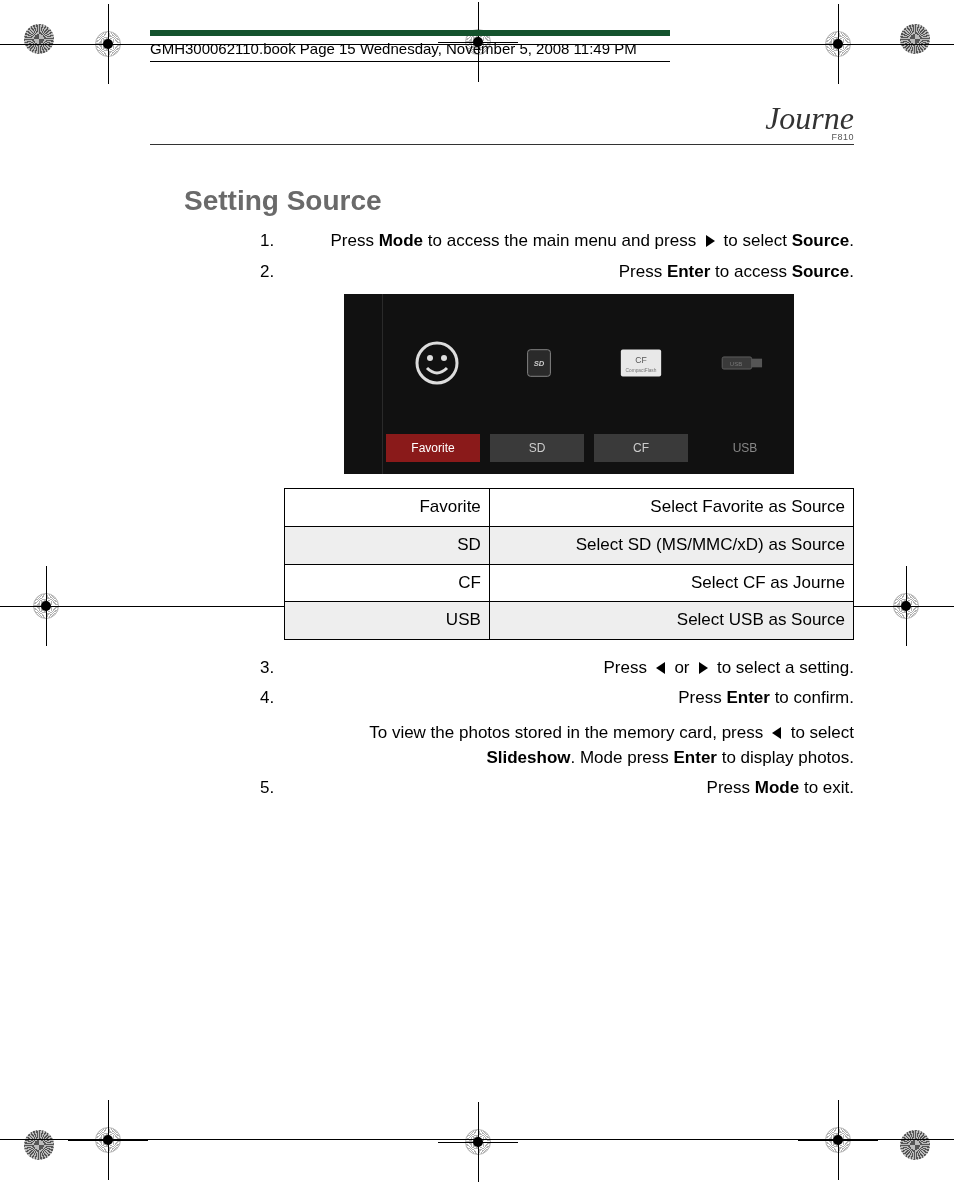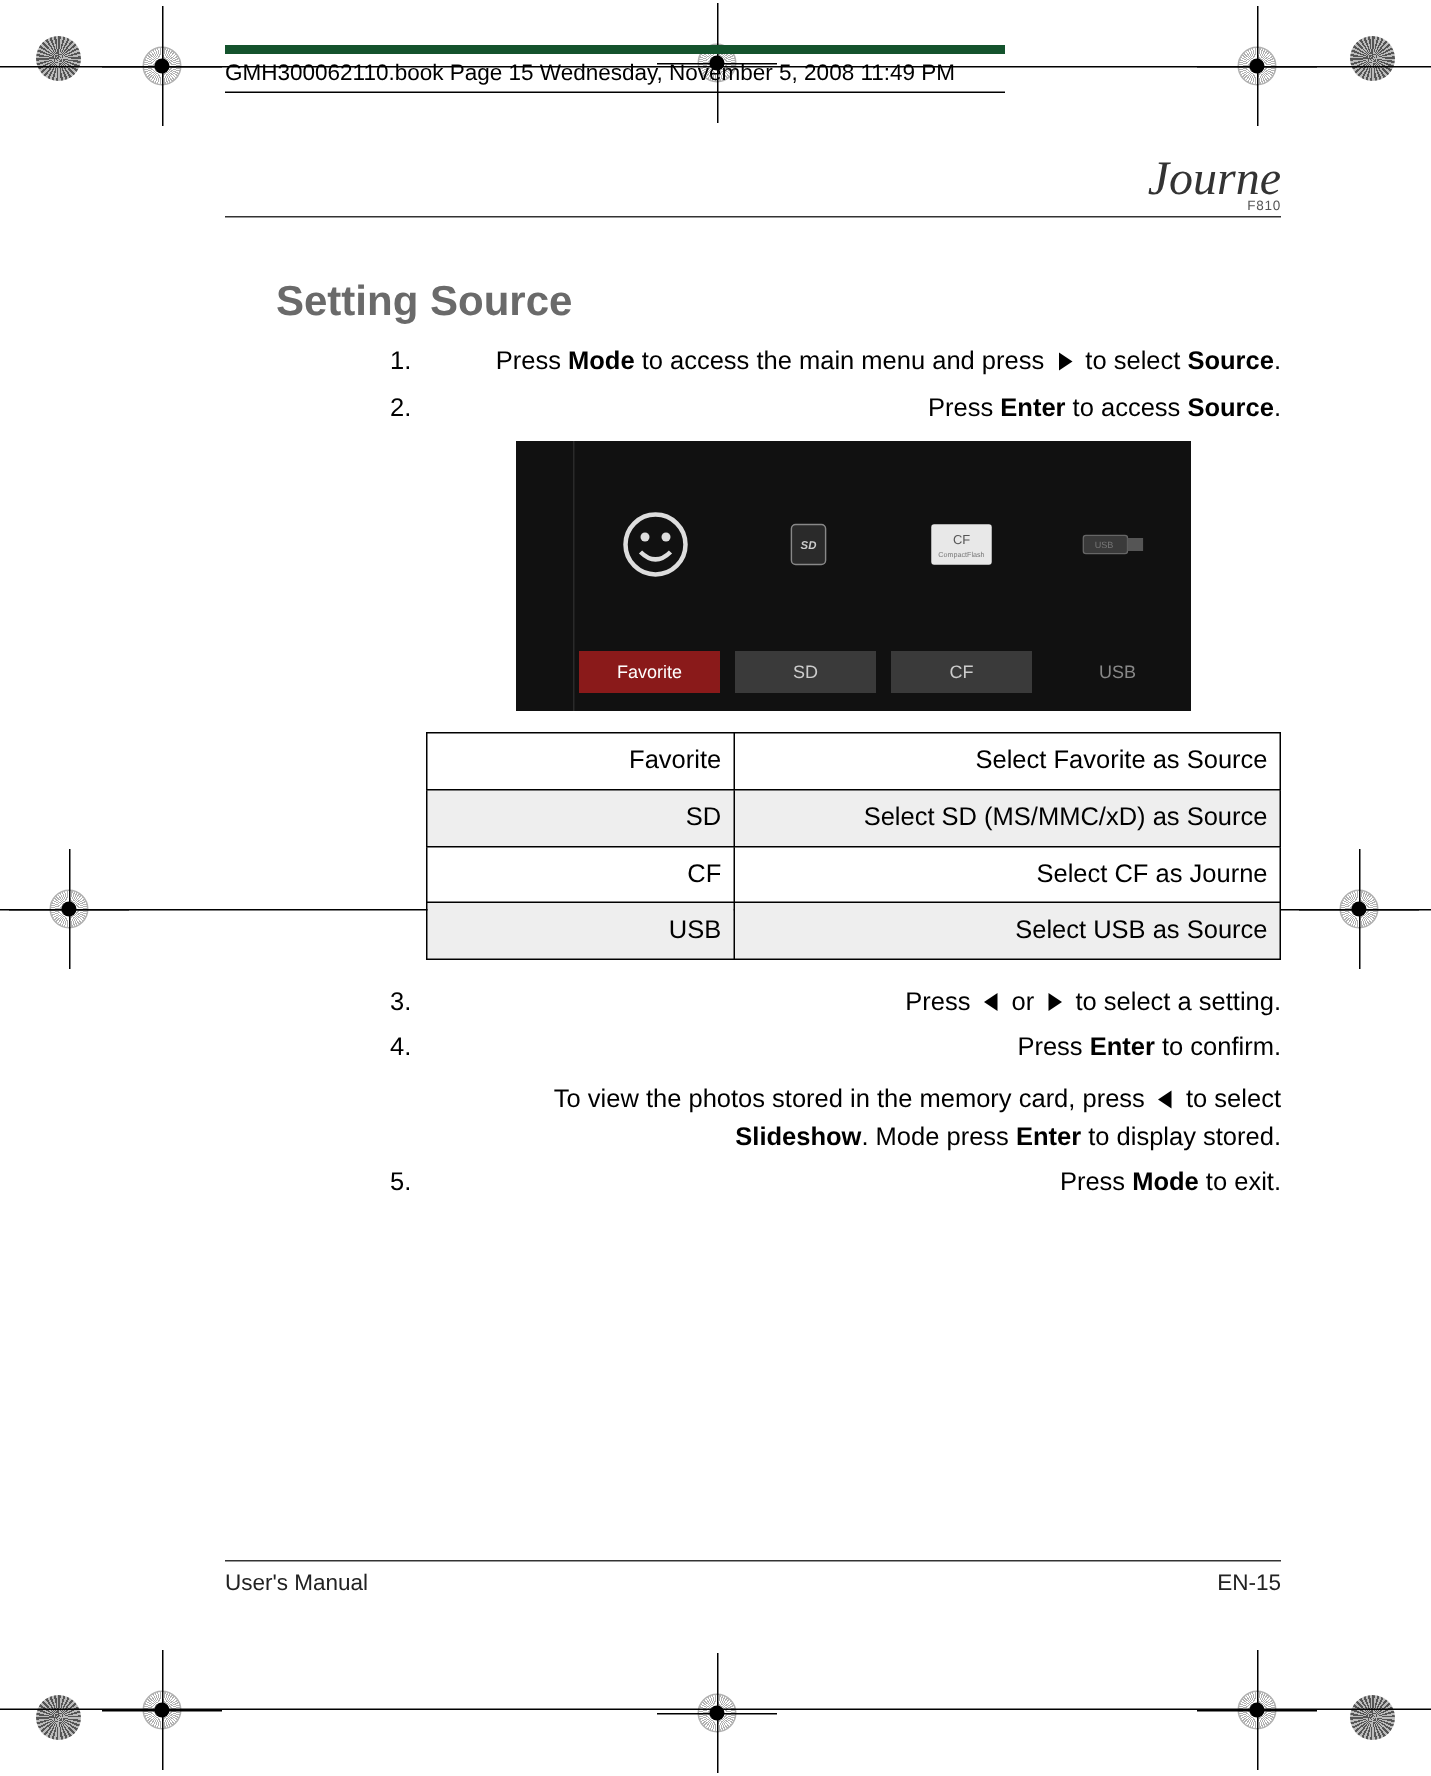--- a/index.html
+++ b/index.html
@@ -388,31 +388,24 @@
             </svg></span><span> or </span><span class="arrow"><svg viewBox="0 0 14 14">
               <polygon points="3,1 12,7 3,13" fill="#000"></polygon>
             </svg></span><span> to select a setting.</span>
       </li>
 
       <li>
         <span>Press </span><span class="b">Enter</span><span> to confirm.</span>
         <div class="sub-para" style="margin-left:0; margin-top:10px;">
           <span>To view the photos stored in the memory card, press </span><span class="arrow"><svg viewBox="0 0 14 14">
                 <polygon points="11,1 2,7 11,13" fill="#000"></polygon>
-              </svg></span><span> to select </span><span class="b">Slideshow</span><span>. Mode press </span><span class="b">Enter</span><span> to display stored.</span>
+              </svg></span><span> to select </span><span class="b">Slideshow</span><span>. Mode press </span><span class="b">Enter</span><span> to display photos.</span>
         </div>
       </li>
 
       <li>
         <span>Press </span><span class="b">Mode</span><span> to exit.</span>
       </li>
     </ol>
   </div>
 
-  <div class="page-footer">
-    <div class="footer-rule"></div>
-    <div class="footer-row">
-      <span>User's Manual</span>
-      <span>EN-15</span>
-    </div>
-  </div>
 
 </div>
 
 </body></html>

